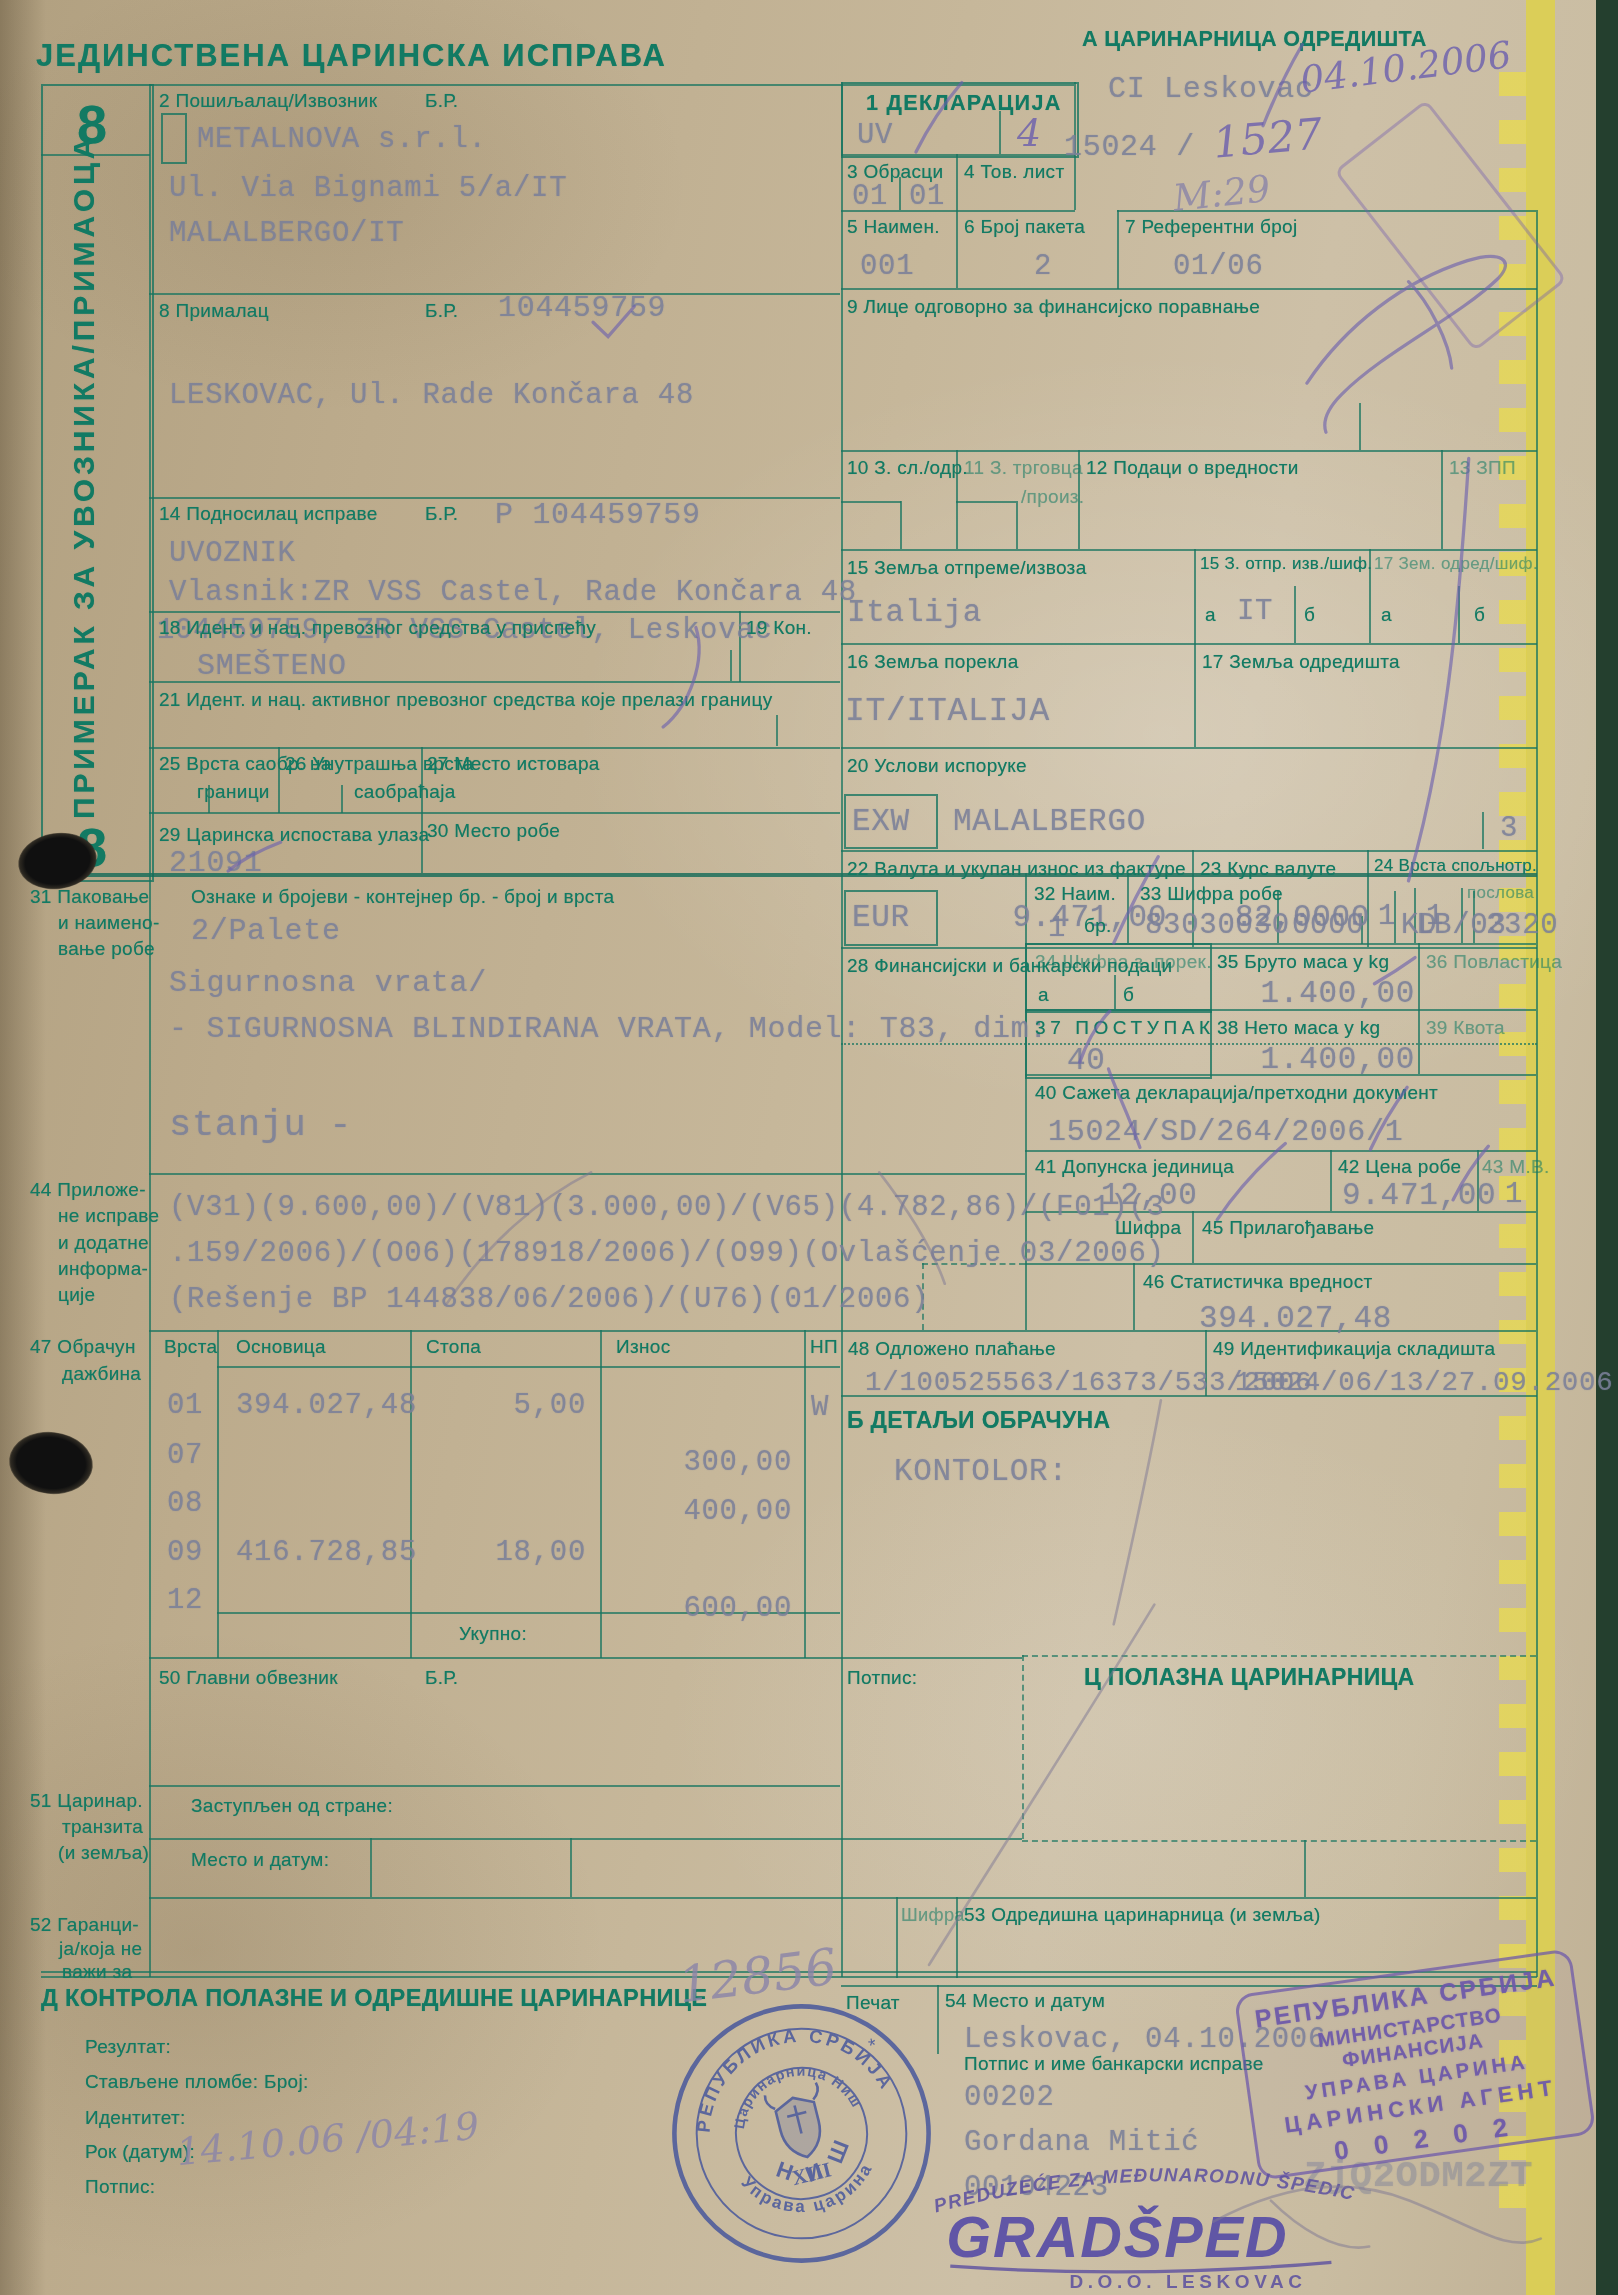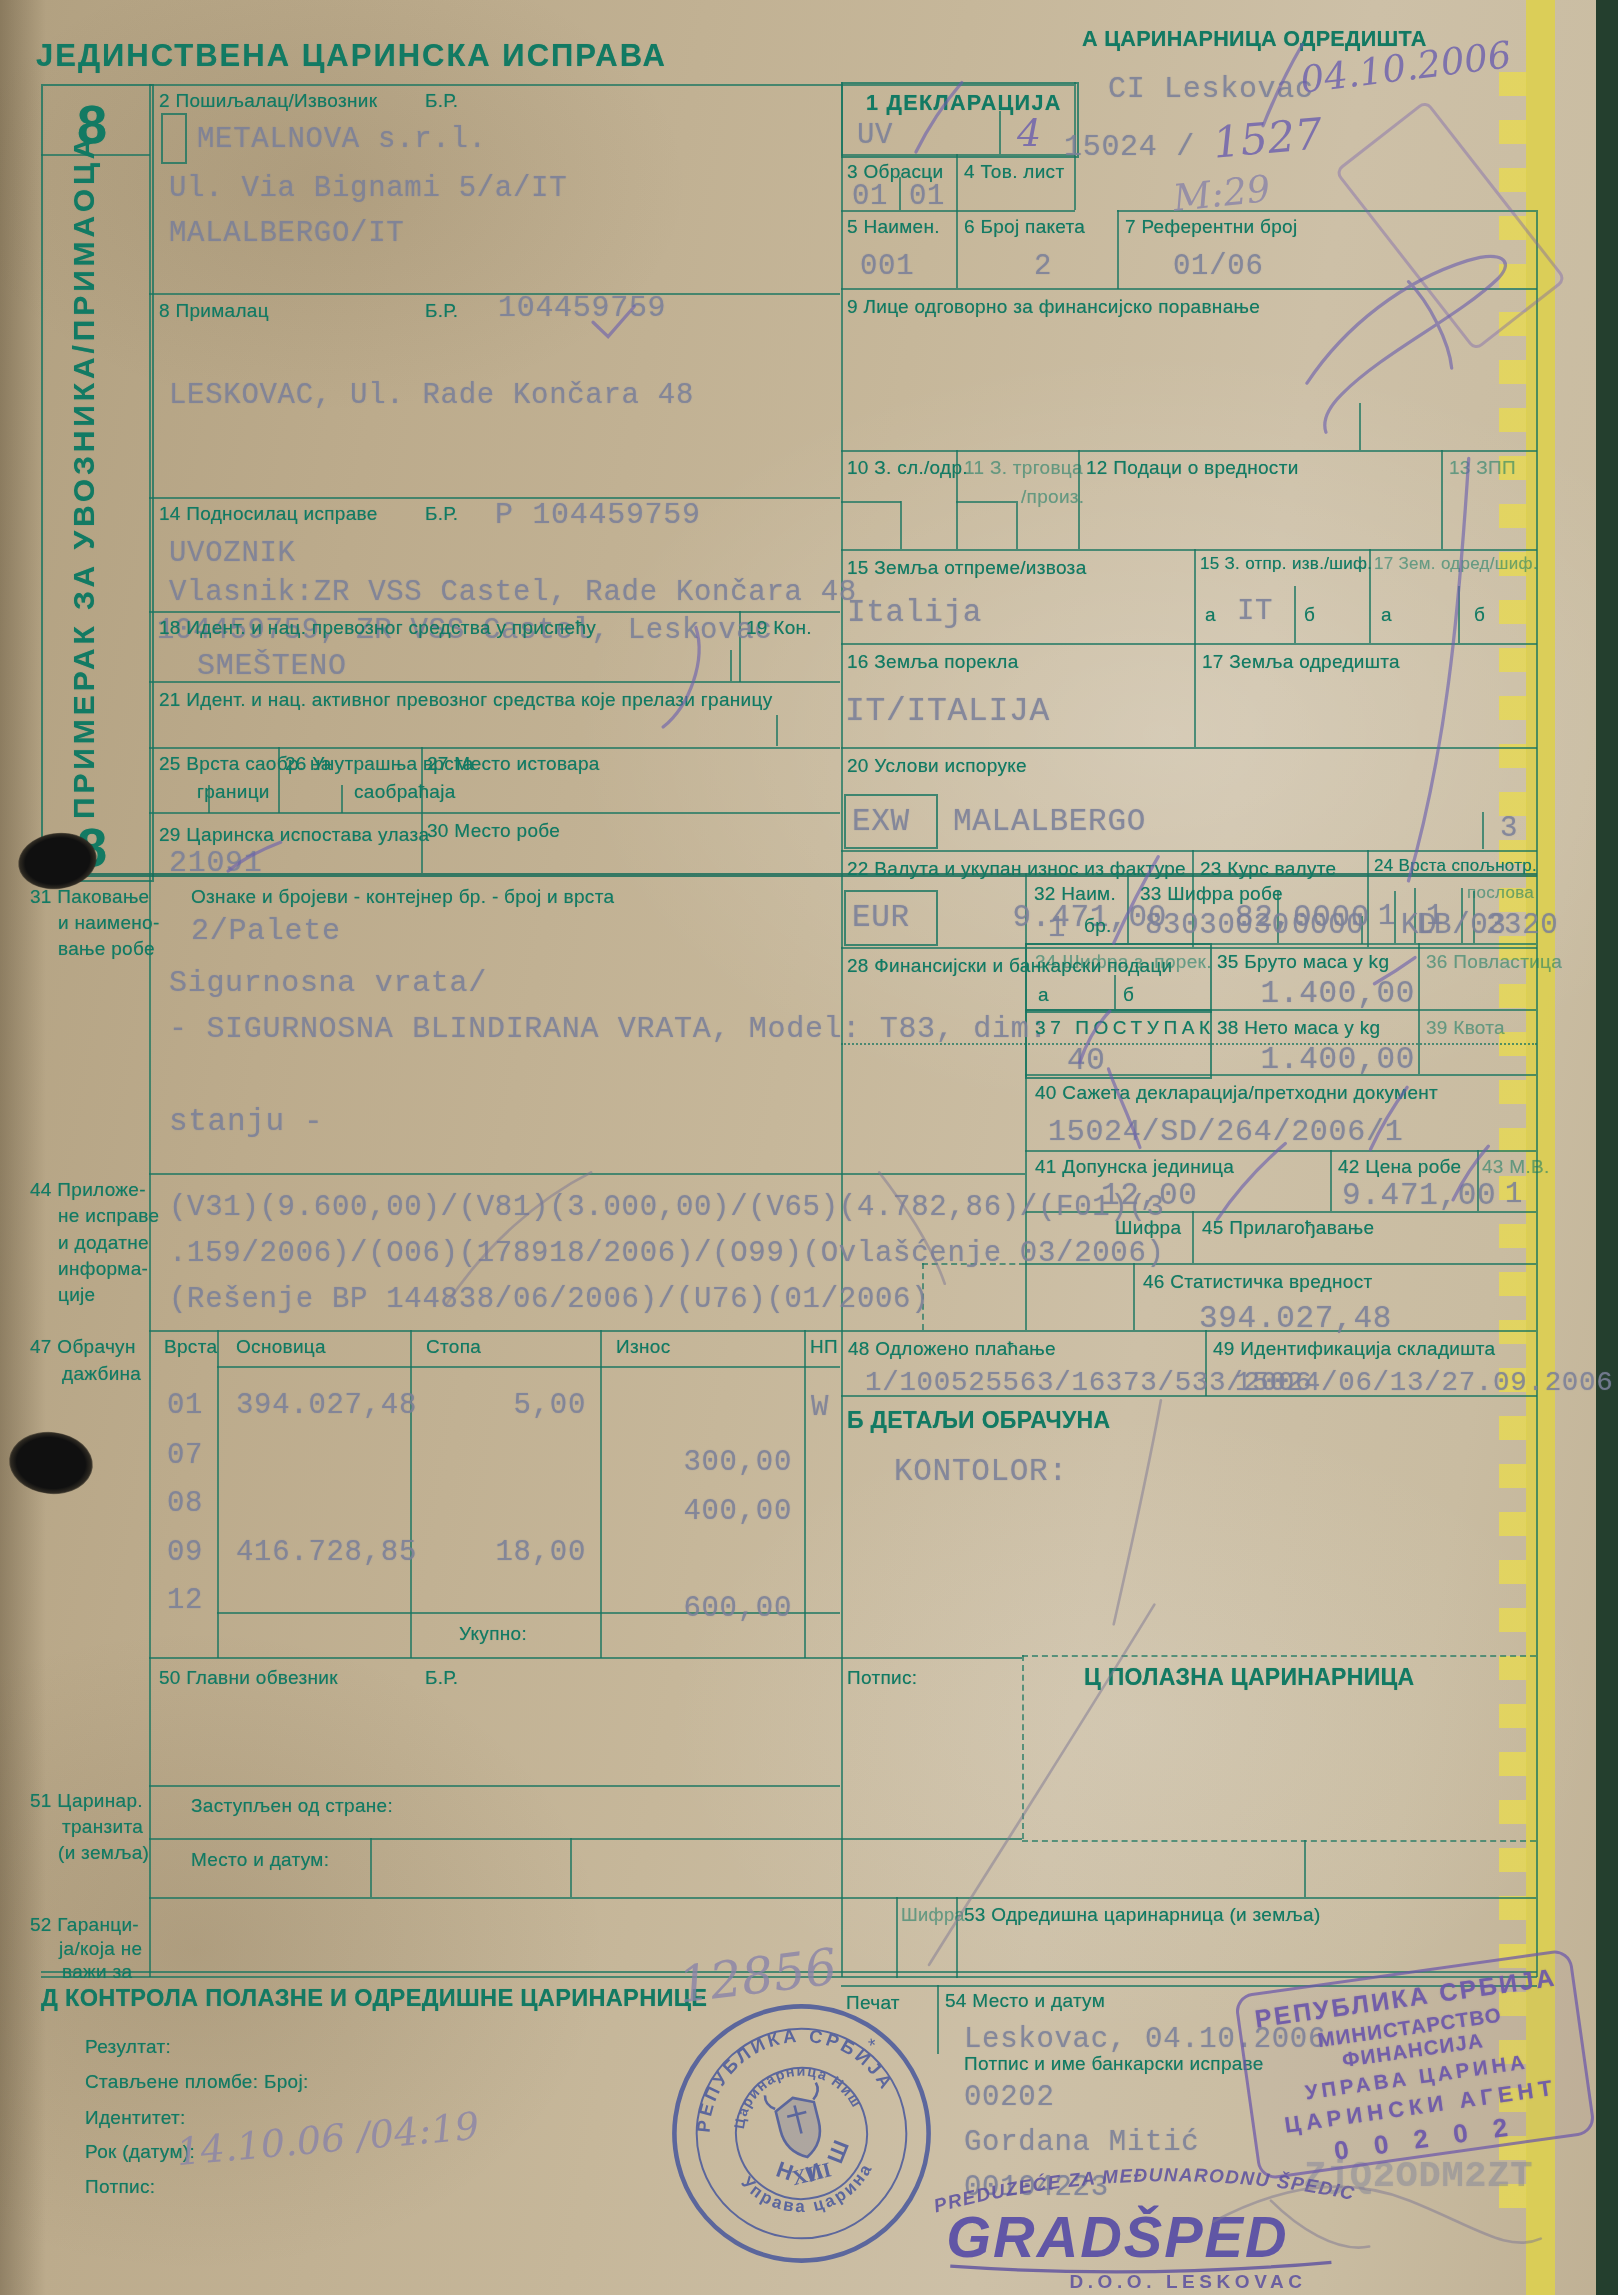--- a/index.html
+++ b/index.html
@@ -256,21 +256,21 @@
   <div class="typ" style="left:169px;top:846px;font-size:30px;">21091</div>
   <div class="lbl" style="left:427px;top:820px;">30 Место робе</div>
 
   <div class="lbl" style="left:30px;top:886px;">31 Паковање</div>
   <div class="lbl" style="left:58px;top:912px;">и наимено-</div>
   <div class="lbl" style="left:58px;top:938px;">вање робе</div>
   <div class="lbl" style="left:191px;top:886px;">Ознаке и бројеви - контејнер бр. - број и врста</div>
   <div class="typ" style="left:191px;top:914px;font-size:30px;">2/Palete</div>
   <div class="typ" style="left:169px;top:966px;font-size:30px;">Sigurnosna vrata/</div>
   <div class="typ" style="left:169px;top:1012px;font-size:30px;">- SIGURNOSNA BLINDIRANA VRATA, Model: T83, dim:</div>
-  <div class="typ" style="left:169px;top:1104px;font-size:31px;">stanju -</div>
+  <div class="typ" style="left:169px;top:1104px;font-size:37px;">stanju -</div>
 
   <div class="lbl" style="left:1034px;top:883px;">32 Наим.</div>
   <div class="typ" style="left:1048px;top:912px;">1</div>
   <div class="lbl" style="left:1084px;top:915px;">бр.</div>
   <div class="lbl" style="left:1140px;top:883px;">33 Шифра робе</div>
   <div class="typ" style="left:1145px;top:909px;">83030030</div>
   <div class="typ" style="left:1292px;top:909px;">0000</div>
   <div class="typ" style="left:1369px;top:909px;margin-left:32px;">KD</div>
   <div class="typ" style="left:1416px;top:909px;">LB/03</div>
   <div class="typ" style="left:1486px;top:909px;">2320</div>

